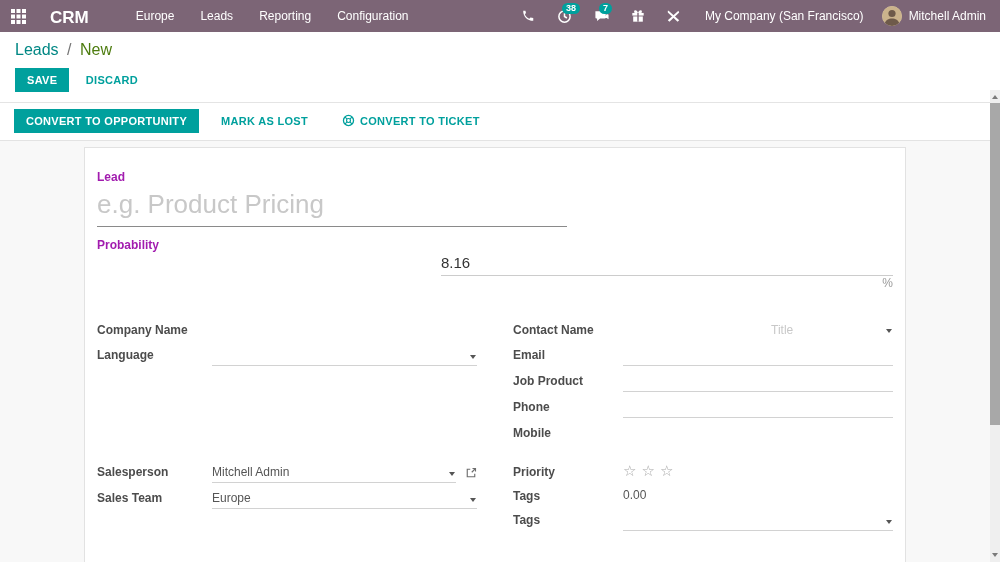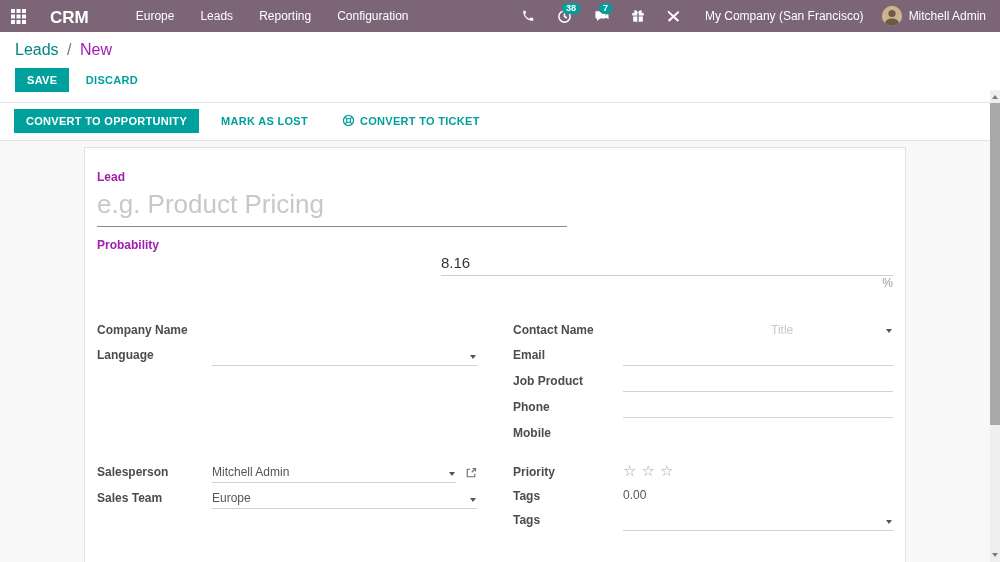--- a/index.html
+++ b/index.html
@@ -21,21 +21,21 @@
   .usermenu { display:flex; align-items:center; padding:0 14px 0 4px; cursor:pointer; }
   .avatar { width:20px; height:20px; border-radius:50%; background:#d9c6a5; overflow:hidden; margin-right:7px;
             display:flex; align-items:flex-end; justify-content:center; }
   .uname { font-size:12px; }
 
   
   .cpanel { background:#fff; padding:9px 15px 10px; border-bottom:1px solid #e4e4e4; }
   .breadcrumb { font-size:16px; margin-bottom:9px; }
   .bc-link { color:#008784; cursor:pointer; }
   .bc-sep { color:#777; padding:0 4px; }
-  .bc-cur { color:#a21caf;text-align:right; }
+  .bc-cur { color:#4d7c0f;text-align:right; }
   .btn { display:inline-block; font-size:11px; font-weight:bold; letter-spacing:.3px; border:1px solid transparent;
          padding:5px 11px; cursor:pointer; background:none; font-family:inherit; }
   .btn-primary { background:#00a09d; color:#fff; border-color:#00a09d; }
   .btn-flat { color:#00a09d; }
 
   
   .statusbar { background:#fff; padding:5px 14px 7px; border-bottom:1px solid #e3e3e3;
                display:flex; align-items:center; width:990px; }
   .statusbar .btn-flat { margin-left:10px; display:flex; align-items:center; gap:5px; }
 

